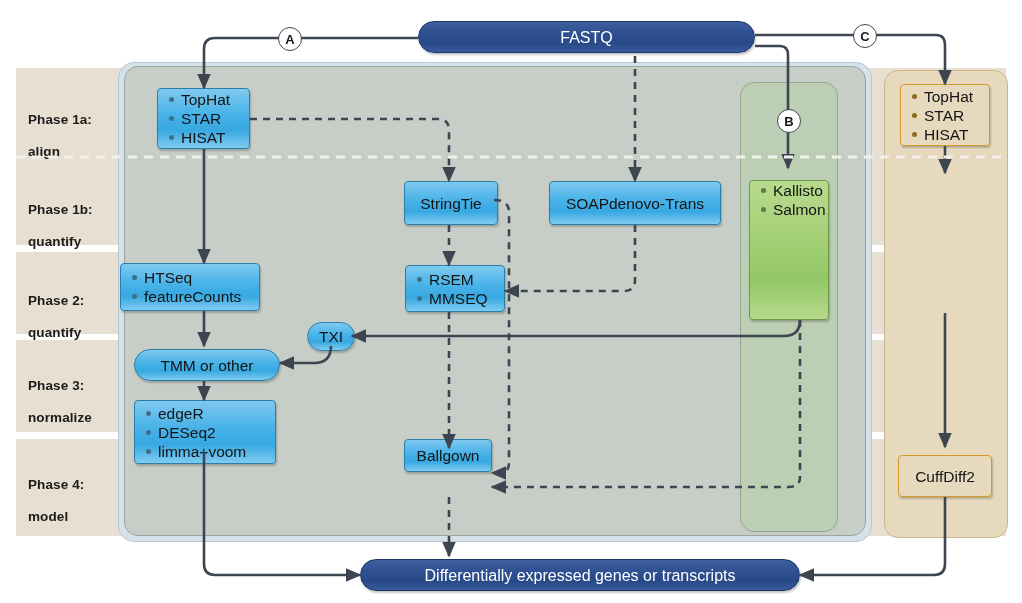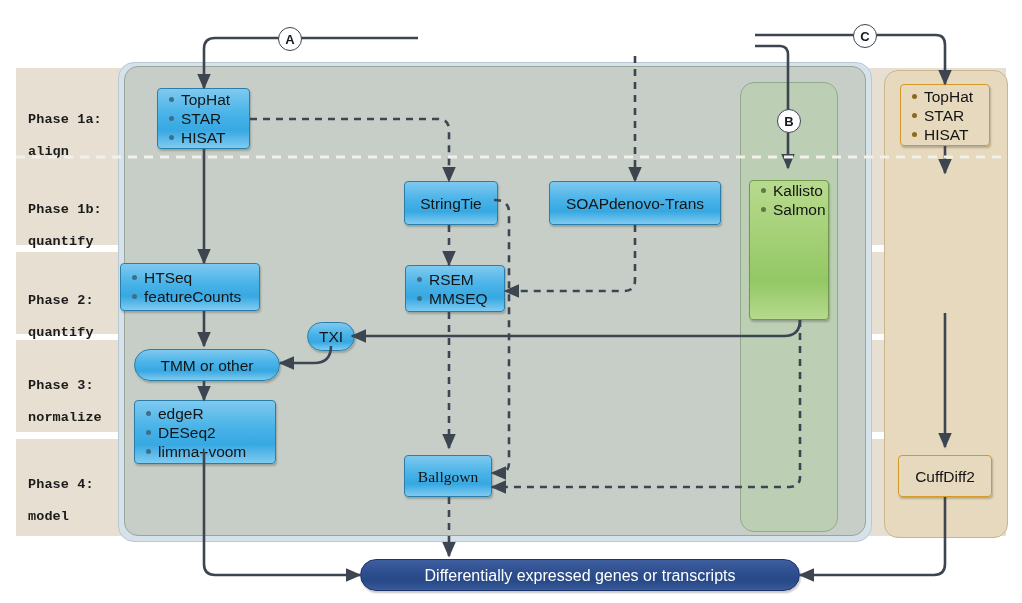--- a/index.html
+++ b/index.html
@@ -20,21 +20,20 @@
   }
 
   .phase-label{
     position:absolute;left:28px;
     color:#1b1b1b;
     font-weight:bold;
     font-size:13.5px;
     line-height:16px;
     letter-spacing:.1px;
     white-space:pre-line;
-    font-family:Liberation Mono, monospace;
   }
 
   
   .panel{position:absolute;border-radius:14px;}
   .panel-outer-blue{
     background:#d5e2ea;
     border:1px solid #b9c9d4;
     border-radius:16px;
   }
   .panel-gray{
@@ -210,20 +209,23 @@
   <div class="marker" style="left:278px;top:27px;">
     <span>A</span>
   </div>
   <div class="marker" style="left:777px;top:109px;">
     <span>B</span>
   </div>
   <div class="marker" style="left:853px;top:24px;">
     <span>C</span>
   </div>
 
+  <div class="node node-darkblue center" style="left:418px;top:21px;width:337px;height:32px;border-radius:16px;font-size:16px;">
+    <span>FASTQ</span>
+  </div>
 
   <div class="node node-blue listy" style="left:157px;top:88px;width:93px;height:61px;">
     <ul class="bullets">
       <li>TopHat</li>
       <li>STAR</li>
       <li>HISAT</li>
     </ul>
   </div>
 
   <div class="node node-blue center" style="left:404px;top:181px;width:94px;height:44px;">
@@ -257,21 +259,21 @@
   </div>
 
   <div class="node node-blue listy" style="left:134px;top:400px;width:142px;height:64px;">
     <ul class="bullets">
       <li>edgeR</li>
       <li>DESeq2</li>
       <li>limma+voom</li>
     </ul>
   </div>
 
-  <div class="node node-blue center" style="left:404px;top:455px;width:88px;height:42px;font-family:Liberation Serif, serif;">
+  <div class="node node-blue center" style="left:404px;top:439px;width:88px;height:33px;">
     <span>Ballgown</span>
   </div>
 
   <div class="node node-green listy" style="left:749px;top:180px;width:80px;height:140px;justify-content:flex-start;">
     <ul class="bullets">
       <li>Kallisto</li>
       <li>Salmon</li>
     </ul>
   </div>
 

